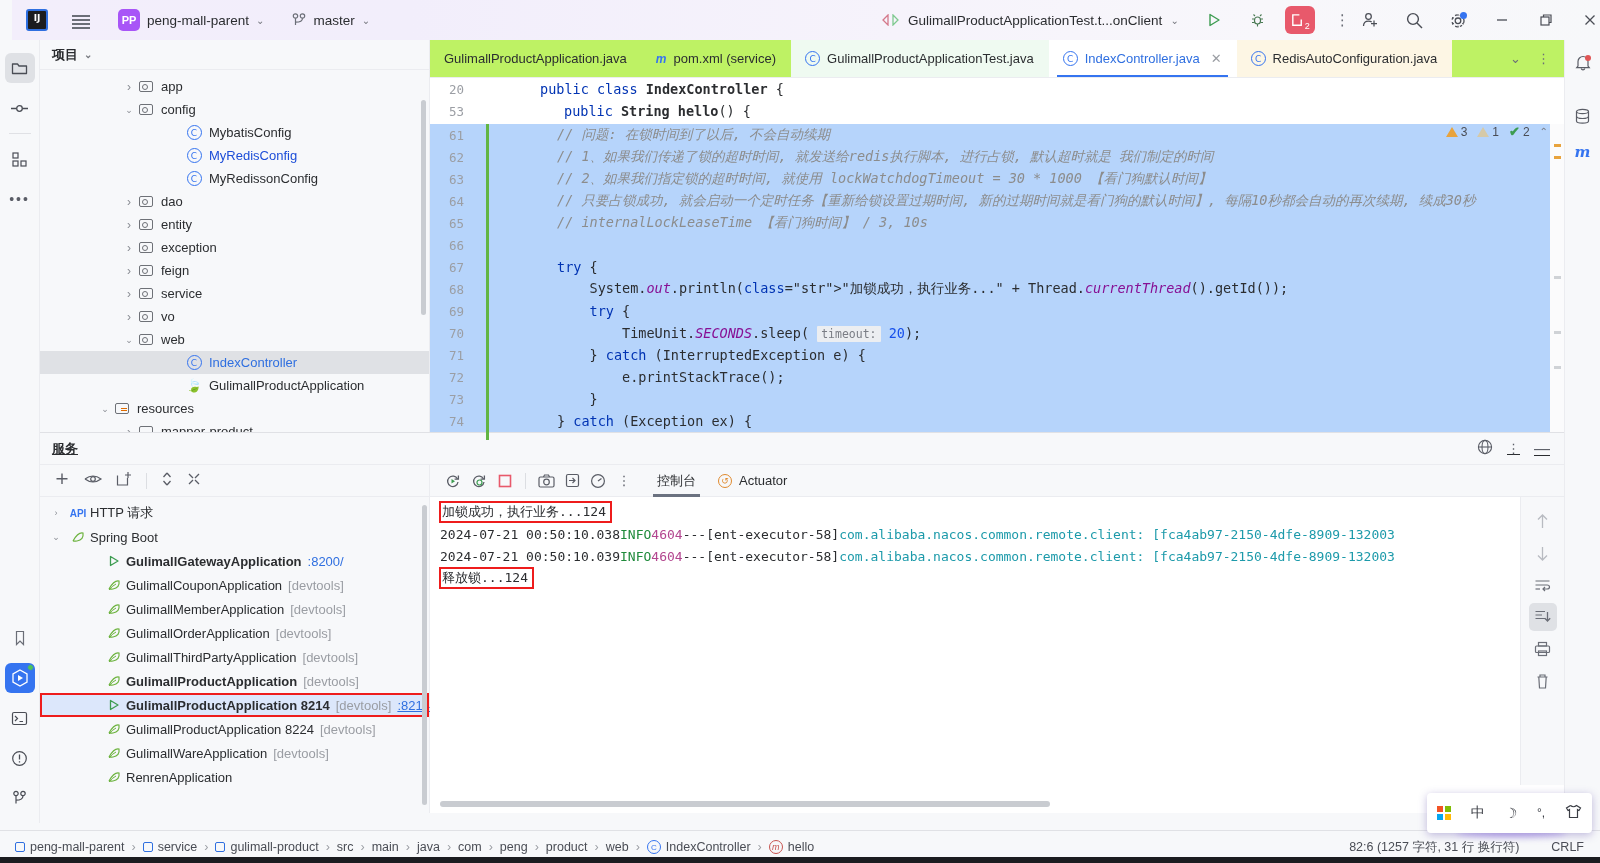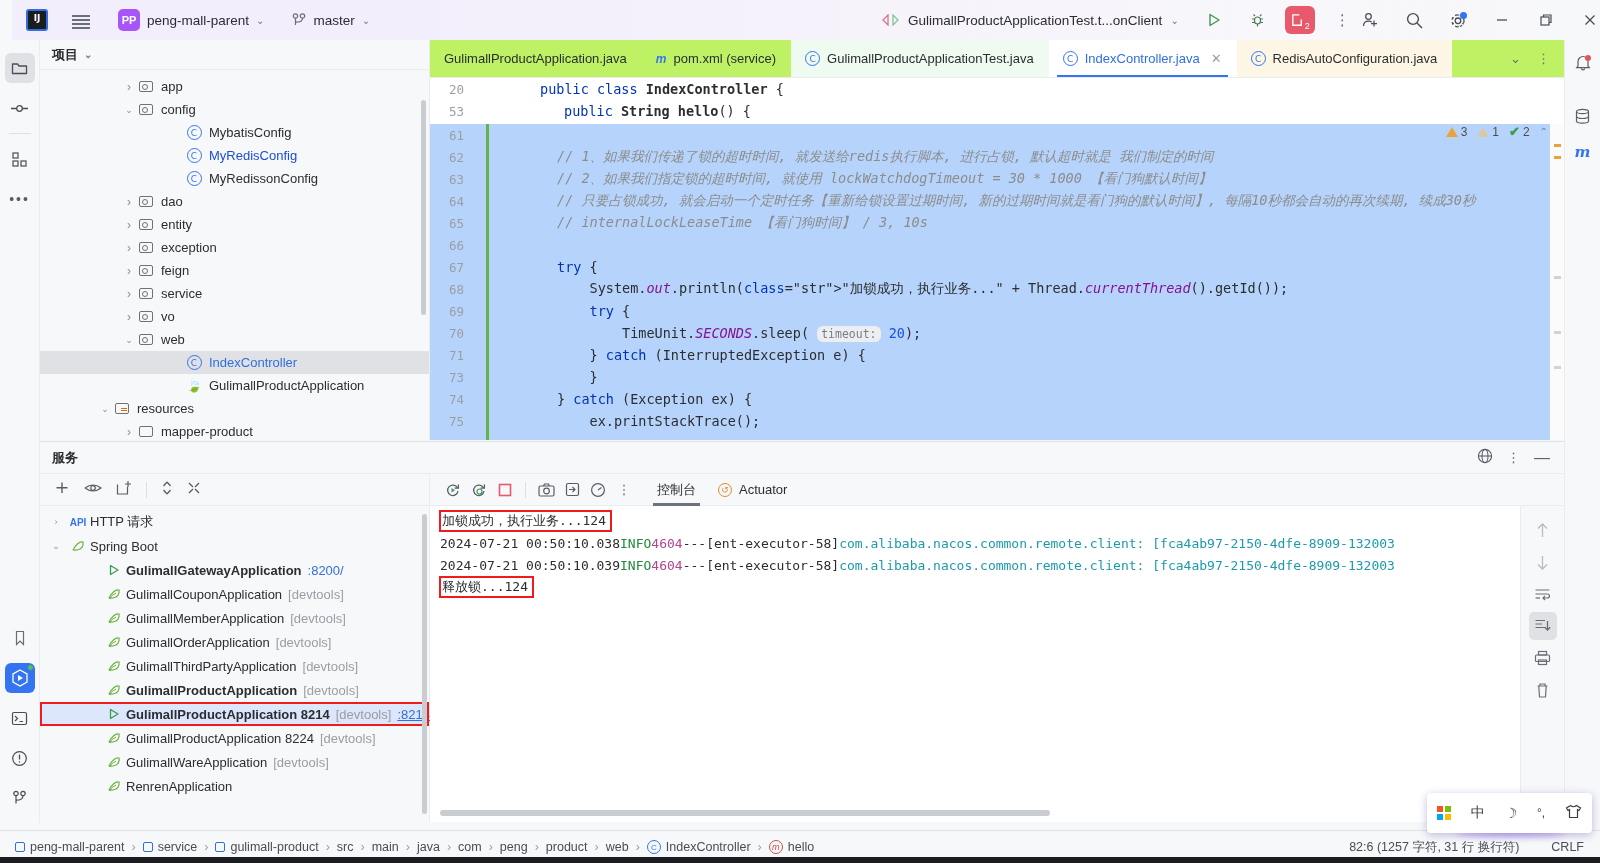--- a/index.html
+++ b/index.html
@@ -122,35 +122,35 @@
   .breadcrumb-lines { position:absolute; left:0; right:0; top:0; height:46px; background:#fff; z-index:4;}
   .codeline { display:flex; height:22px; align-items:center; white-space:pre; }
   .gutter { width:48px; flex:none; text-align:right; padding-right:14px; color:#9b9ea4; font-size:12.5px;}
   .codebody { flex:1; padding-left:14px; }
   .sel-block { position:absolute; left:0; right:0; top:46px; bottom:0; }
   .sel-rows { background:#b6d4fb; }
   .mark-green { position:absolute; left:56px; top:46px; width:2.5px; height:410px; background:#62b543; z-index:5;}
   .kw { color:#0033b3; } .num { color:#1750eb; }
   .cmt { color:#8c8c8c; font-style:italic; }
   .fld { color:#871094; font-style:italic; } .sfld { color:#871094; font-style:italic;}
-  .hint { background:#eceef1; color:#7a7d85; font-size:11.5px; padding:1px 4px; border-radius:6px; font-style:normal;}
+  .hint { background:#eceef1; color:#7a7d85; font-size:11.5px; padding:1px 4px; border-radius:1px; font-style:normal;}
   .rt-strip { position:absolute; right:0; top:38px; bottom:0; width:14px; background:#fbfbfc; }
   .rt-mark { position:absolute; right:3px; width:7px; height:3px; }
 
   .inspect { position:absolute; right:16px; top:46px; display:flex; align-items:center; gap:4px;
              font-size:12px; color:#4a4d55; z-index:9; font-family:"Liberation Sans",sans-serif;}
   .insp-item { display:flex; align-items:center; gap:3px; margin-right:6px; }
   .tri-warn { width:0;height:0;border-left:6px solid transparent;border-right:6px solid transparent;border-bottom:10px solid #e8a33d;}
   .tri-weak { width:0;height:0;border-left:6px solid transparent;border-right:6px solid transparent;border-bottom:10px solid #d5c9a8;}
   .chk { color:#3d9c51; font-size:13px; font-weight:bold;}
 
   
   .services {
-    position:absolute; left:40px; top:441px; width:1524px; height:381px;
-    background:#f7f8fa; border-top:1px solid #e0e1e5;
+    position:absolute; left:40px; top:432px; width:1524px; height:381px;
+    background:#f7f8fa; border-top:1px solid #e0e1e5;text-decoration:underline;
   }
   .svc-header { height:32px; display:flex; align-items:center; padding-left:12px;
                 font-size:13px; font-weight:bold; border-bottom:1px solid #ebecf0; }
   .svc-header .right { margin-left:auto; display:flex; align-items:center; gap:14px; padding-right:14px;
                        color:#5a5d66; font-weight:normal; }
   .svc-body { position:absolute; top:32px; left:0; right:0; bottom:0; display:flex; }
   .svc-tree { width:390px; flex:none; border-right:1px solid #ebecf0; background:#f7f8fa; position:relative;}
   .svc-toolbar { height:32px; display:flex; align-items:center; gap:14px; padding-left:14px;
                  border-bottom:1px solid #ebecf0; color:#5a5d66; }
   .svc-toolbar .sep { width:1px; height:16px; background:#dcdee2; }
@@ -537,31 +537,32 @@
         </div>
         <div class="tabs-right">
         <span>⌄</span>
         <span>⋮</span>
       </div>
     </div>
 
     <div class="editor">
       <div class="sel-block sel-rows"></div>
       <div id="code-lines" style="position:absolute;left:0;right:0;top:46px;">
-          <div class="codeline"><div class="gutter">61</div></div>
+          <div class="codeline"><div class="gutter">61</div><div class="codebody"><span class="cmt">        // 问题: 在锁时间到了以后, 不会自动续期</span></div></div>
           <div class="codeline"><div class="gutter">62</div><div class="codebody"><span class="cmt">        // 1、如果我们传递了锁的超时时间, 就发送给redis执行脚本, 进行占锁, 默认超时就是 我们制定的时间</span></div></div>
           <div class="codeline"><div class="gutter">63</div><div class="codebody"><span class="cmt">        // 2、如果我们指定锁的超时时间, 就使用 lockWatchdogTimeout = 30 * 1000 【看门狗默认时间】</span></div></div>
           <div class="codeline"><div class="gutter">64</div><div class="codebody"><span class="cmt">        // 只要占锁成功, 就会启动一个定时任务【重新给锁设置过期时间, 新的过期时间就是看门狗的默认时间】, 每隔10秒都会自动的再次续期, 续成30秒</span></div></div>
           <div class="codeline"><div class="gutter">65</div><div class="codebody"><span class="cmt">        // internalLockLeaseTime 【看门狗时间】 / 3, 10s</span></div></div>
           <div class="codeline"><div class="gutter">66</div><div class="codebody"></div></div>
           <div class="codeline"><div class="gutter">67</div><div class="codebody">        <span class="kw">try</span> {</div></div>
           <div class="codeline"><div class="gutter">68</div><div class="codebody">            System.<span class="fld">out</span>.println(<span <span="" class="kw">class</span>="str"&gt;"加锁成功，执行业务..." + Thread.<span class="sfld">currentThread</span>().getId());</div></div>
           <div class="codeline"><div class="gutter">69</div><div class="codebody">            <span class="kw">try</span> {</div></div>
           <div class="codeline"><div class="gutter">70</div><div class="codebody">                TimeUnit.<span class="sfld">SECONDS</span>.sleep( <span class="hint">timeout:</span> <span class="num">20</span>);</div></div>
           <div class="codeline"><div class="gutter">71</div><div class="codebody">            } <span class="kw">catch</span> (InterruptedException e) {</div></div>
+          <div class="codeline"><div class="gutter">72</div><div class="codebody">                e.printStackTrace();</div></div>
           <div class="codeline"><div class="gutter">73</div><div class="codebody">            }</div></div>
           <div class="codeline"><div class="gutter">74</div><div class="codebody">        } <span class="kw">catch</span> (Exception ex) {</div></div>
           <div class="codeline"><div class="gutter">75</div><div class="codebody">            ex.printStackTrace();</div></div>
         </div>
       <div class="mark-green"></div>
 
       <div class="breadcrumb-lines">
         <div class="codeline">
           <div class="gutter">20</div>
           <div class="codebody"><span style="padding-left:48px"></span><span class="kw">public class </span><span style="font-weight:bold;">IndexController</span> {</div>

